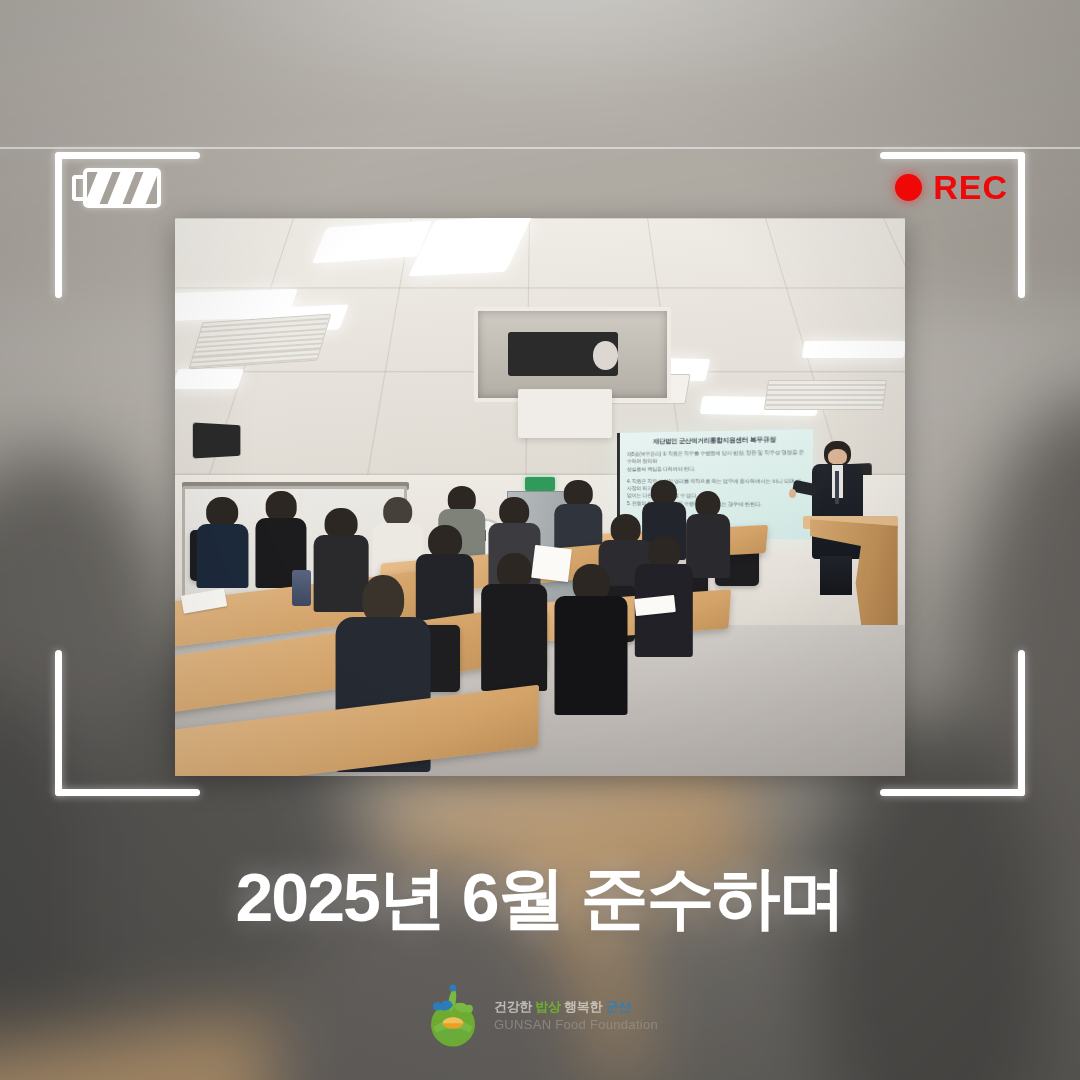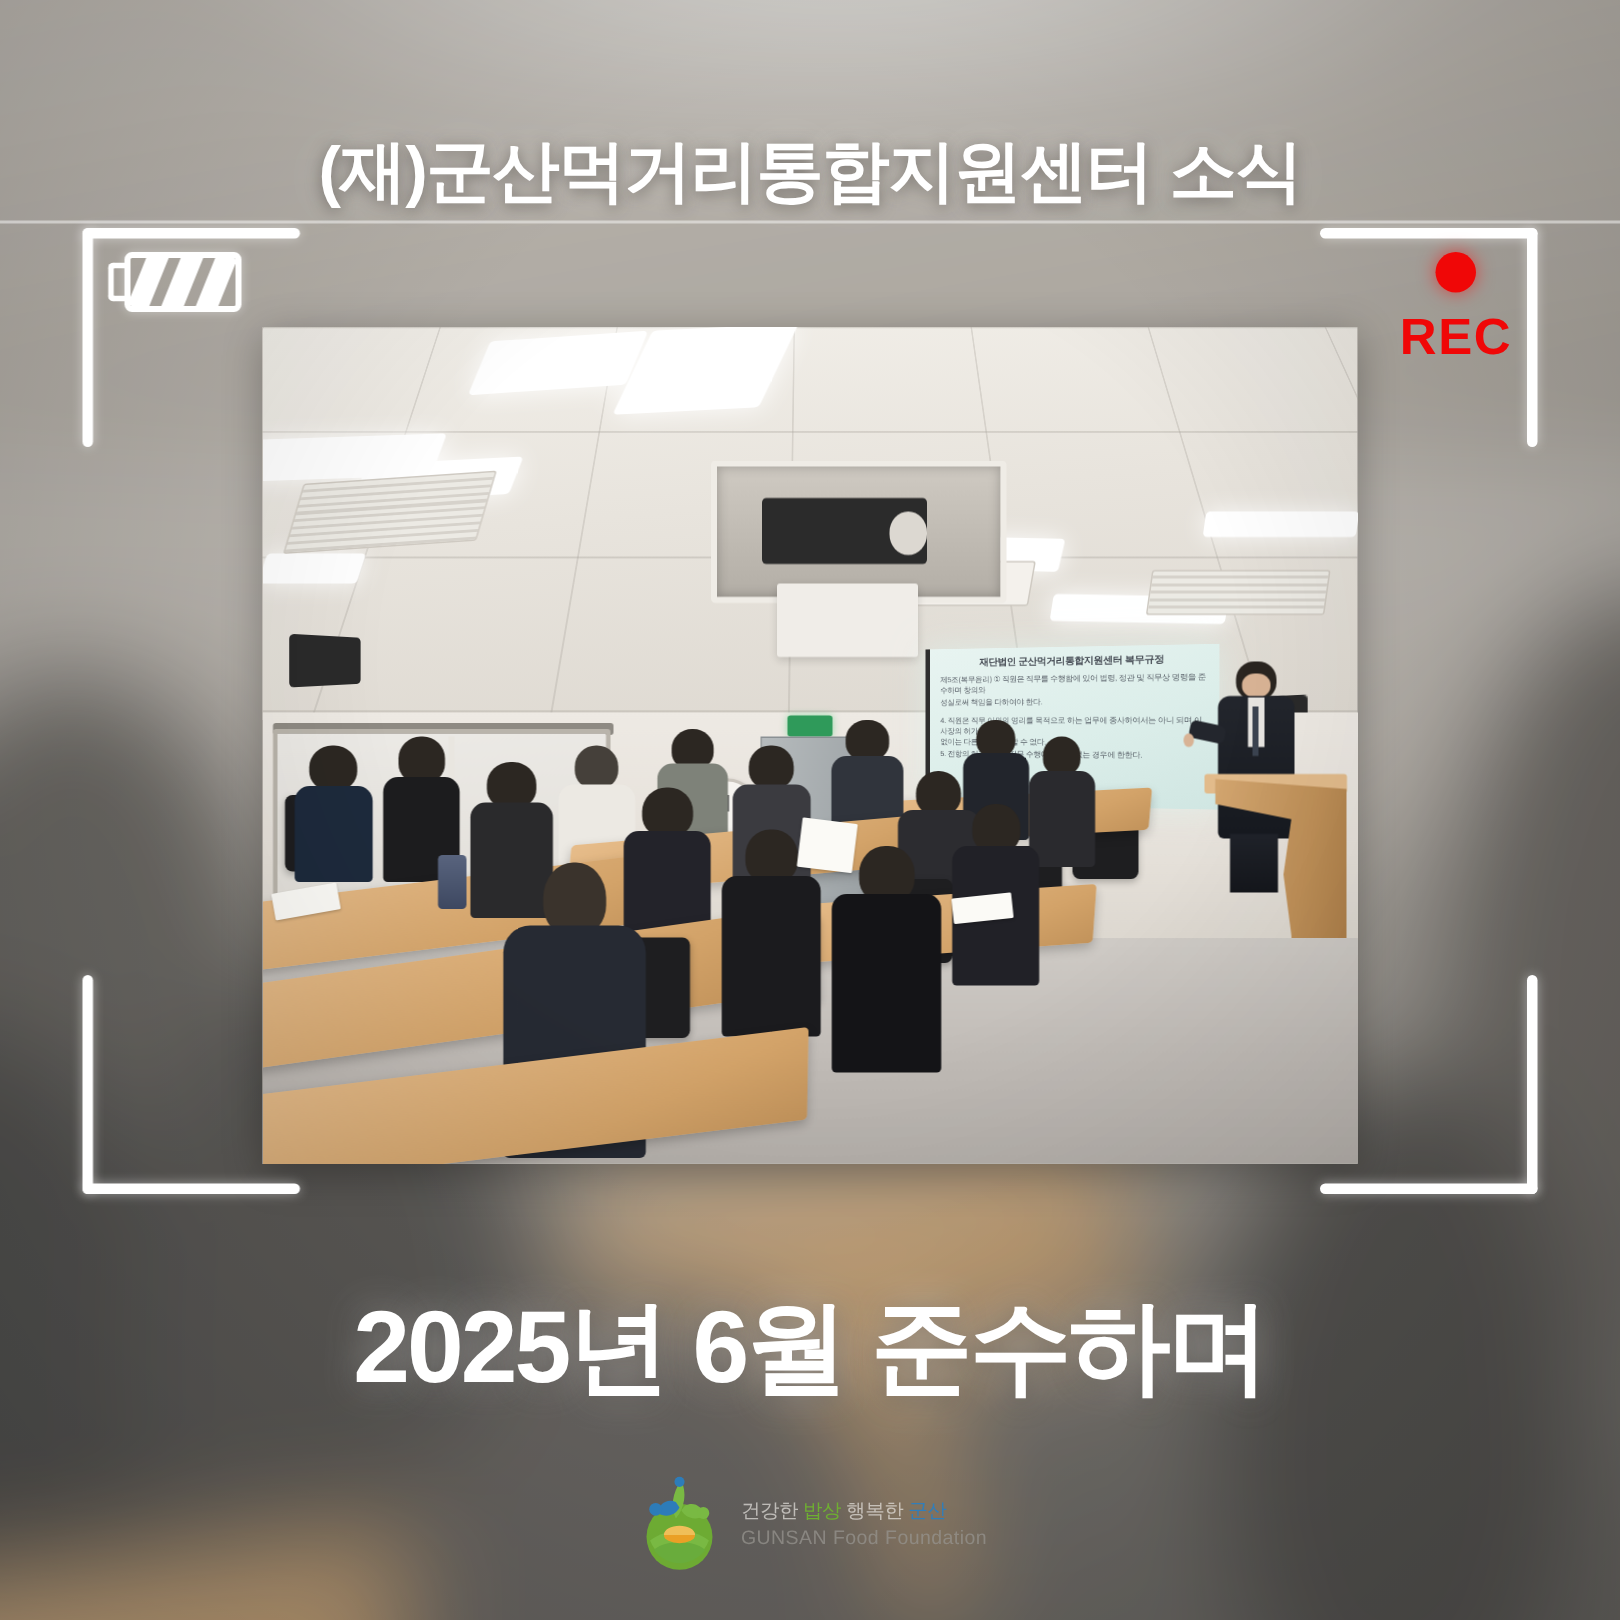--- a/index.html
+++ b/index.html
@@ -82,21 +82,21 @@
   .bat-body{width:78px;height:40px;border:4px solid #fff;border-radius:5px;
             box-sizing:border-box;position:relative;overflow:hidden;
             box-shadow:0 0 7px rgba(255,255,255,.4);}
   .bat-body i{position:absolute;top:-10px;width:15px;height:62px;background:#fff;
               transform:skewX(-22deg);}
   .bat-body i:nth-child(1){left:2px;}
   .bat-body i:nth-child(2){left:25px;}
   .bat-body i:nth-child(3){left:48px;}
 
   
-  .rec{position:absolute;right:72px;top:168px;z-index:8;display:flex;align-items:center;gap:11px;flex-direction:column;}
+  .rec{position:absolute;right:72px;top:168px;z-index:8;display:flex;align-items:center;gap:11px;}
   .rec-dot{width:27px;height:27px;border-radius:50%;background:#f00707;
            box-shadow:0 0 12px rgba(255,0,0,.55);}
   .rec-label{font-size:34px;font-weight:bold;color:#f00707;letter-spacing:1px;}
 
   
   .photo{position:absolute;left:175px;top:218px;width:730px;height:558px;
          z-index:5;overflow:hidden;background:#cfcac4;
          box-shadow:0 6px 26px rgba(0,0,0,.30);}
   .ph{position:absolute;}
   
@@ -270,21 +270,21 @@
   .headline .hl{
     font-size:68px;font-weight:bold;color:#ffffff;letter-spacing:-2px;
     text-shadow:0 0 26px rgba(255,255,255,.45),0 3px 16px rgba(40,36,32,.50);
   }
 
   
   .logo{position:absolute;left:0;top:983px;width:100%;z-index:6;
         display:flex;justify-content:center;align-items:center;gap:10px;opacity:.93;}
   .logo-mark{width:62px;height:66px;flex:0 0 auto;}
   .logo-text{display:flex;flex-direction:column;justify-content:center;}
-  .logo-tag{font-size:13px;font-weight:normal;letter-spacing:-.3px;
+  .logo-tag{font-size:13px;font-weight:bold;letter-spacing:-.3px;
     color:rgba(235,233,228,.72);line-height:1.1;margin-bottom:0;}
   .logo-tag .g{color:#6fb52e;}
   .logo-tag .b{color:#2a7fc1;}
   .logo-name{font-size:25px;font-weight:bold;color:#2c2c2c;letter-spacing:-1.2px;line-height:1.05;}
   .logo-sub{font-size:13px;color:rgba(150,148,143,.80);letter-spacing:.3px;margin-top:2px;}
 </style>
 </head>
 <body>
 
 <div class="stage">
@@ -306,23 +306,20 @@
       <div class="blob b3"></div>
       <div class="blob b4"></div>
 
       <div class="wood w2"></div>
       <div class="blob b8"></div>
     </div>
     <div class="bg-dim"></div>
     <div class="bg-vignette"></div>
   </div>
 
-  <div class="title-bar">
-    <div class="title">(재)군산먹거리통합지원센터 소식</div>
-  </div>
   <div class="hr-line"></div>
 
   <div class="vf tl">
       <span class="h"></span>
       <span class="v"></span>
     </div>
   <div class="vf tr">
       <span class="h"></span>
       <span class="v"></span>
     </div>

